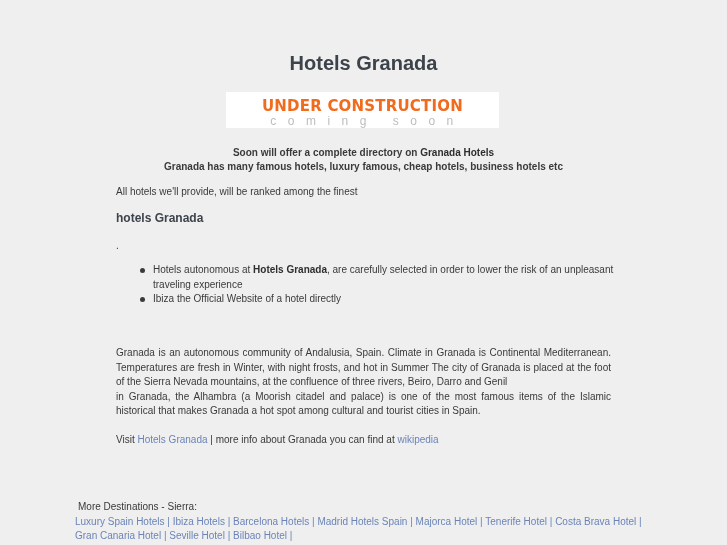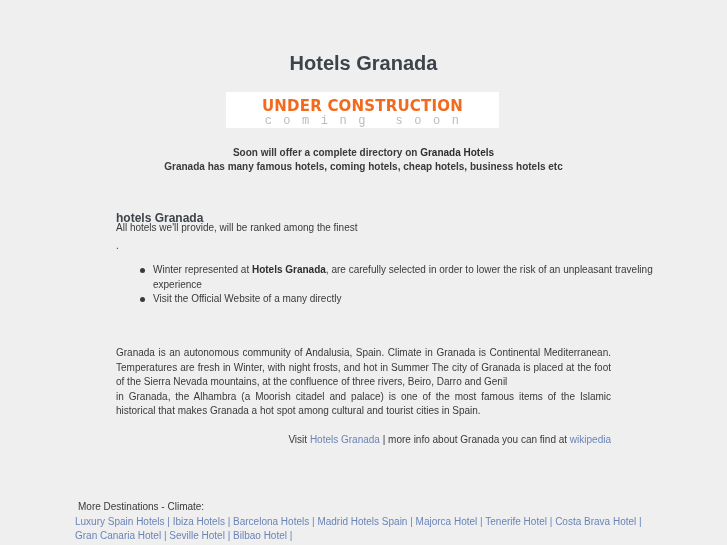--- a/index.html
+++ b/index.html
@@ -17,21 +17,21 @@
   }
   .banner {
     position:absolute; left:226px; top:92px; width:273px; height:36px;
     background:#ffffff; text-align:center;
   }
   .banner .uc {
     margin-top:5px; font-family:"DejaVu Sans", sans-serif;
     font-size:15px; font-weight:bold; color:#f26a1b; letter-spacing:0.2px;
   }
   .banner .cs {
-    font-family:Liberation Mono, monospace; font-size:12px; color:#bdbdbd;
+    font-family:Liberation Sans, sans-serif; font-size:12px; color:#bdbdbd;
     letter-spacing:11.5px; margin-top:-1px; padding-left:10px;
   }
   .center-line {
     position:absolute; left:0; width:727px; text-align:center; font-size:10px;font-weight:bold;
   }
   .para { position:absolute; left:116px; width:495px; font-size:10px; line-height:14.6px; }
   .h2 { position:absolute; left:116px; top:211px; font-size:12px; font-weight:bold; color:#3d434a; }
   ul.bullets {
     position:absolute; left:116px; top:263px; width:500px; margin:0; padding:0 0 0 37px;
     font-size:10px; line-height:14.6px; list-style:none;
@@ -52,40 +52,40 @@
 <div class="title">Hotels Granada</div>
 
 <div class="banner">
   <div class="uc">UNDER CONSTRUCTION</div>
   <div class="cs">coming soon</div>
 </div>
 
 <div class="center-line" style="top:147px;">
   <span>Soon will offer a complete directory on </span><b>Granada Hotels</b>
 </div>
-<div class="center-line" style="top:161px;">Granada has many famous hotels, coming hotels, cheap hotels, business hotels etc</div>
+<div class="center-line" style="top:161px;">Granada has many famous hotels, luxury famous, cheap hotels, business hotels etc</div>
 
-<div class="para" style="top:185px;margin-top:36px;">All hotels we'll provide, will be ranked among the finest</div>
+<div class="para" style="top:185px;">All hotels we'll provide, will be ranked among the finest</div>
 
 <div class="h2">hotels Granada</div>
 
 <div class="para" style="top:239px;">.</div>
 
 <ul class="bullets">
-  <li><span>Winter represented at </span><b>Hotels Granada</b><span>, are carefully selected in order to lower the risk of an unpleasant traveling experience</span></li>
-  <li>Visit the Official Website of a many directly</li>
+  <li><span>Hotels autonomous at </span><b>Hotels Granada</b><span>, are carefully selected in order to lower the risk of an unpleasant traveling experience</span></li>
+  <li>Ibiza the Official Website of a hotel directly</li>
 </ul>
 
 <div class="para justify" style="top:346px;">
   <div>Granada is an autonomous community of Andalusia, Spain. Climate in Granada is Continental Mediterranean. Temperatures are fresh in Winter, with night frosts, and hot in Summer The city of Granada is placed at the foot of the Sierra Nevada mountains, at the confluence of three rivers, Beiro, Darro and Genil</div>
   <div>in Granada, the Alhambra (a Moorish citadel and palace) is one of the most famous items of the Islamic historical that makes Granada a hot spot among cultural and tourist cities in Spain.</div>
 </div>
 
-<div class="para" style="top:433px;text-align:right;">
+<div class="para" style="top:433px;">
   <span>Visit </span><a href="#">Hotels Granada</a><span> | more info about Granada you can find at </span><a href="#">wikipedia</a>
 </div>
 
 <div class="more">
-  <div style="padding-left:3px;">More Destinations - Climate:</div>
+  <div style="padding-left:3px;">More Destinations - Sierra:</div>
   <div>
     <a href="#">Luxury Spain Hotels</a><span class="link"> | </span><a href="#">Ibiza Hotels</a><span class="link"> | </span><a href="#">Barcelona Hotels</a><span class="link"> | </span><a href="#">Madrid Hotels Spain</a><span class="link"> | </span><a href="#">Majorca Hotel</a><span class="link"> | </span><a href="#">Tenerife Hotel</a><span class="link"> | </span><a href="#">Costa Brava Hotel</a><span class="link"> | </span><br><a href="#">Gran Canaria Hotel</a><span class="link"> | </span><a href="#">Seville Hotel</a><span class="link"> | </span><a href="#">Bilbao Hotel</a><span class="link"> | </span>
   </div>
 </div>
 
 </body></html>

